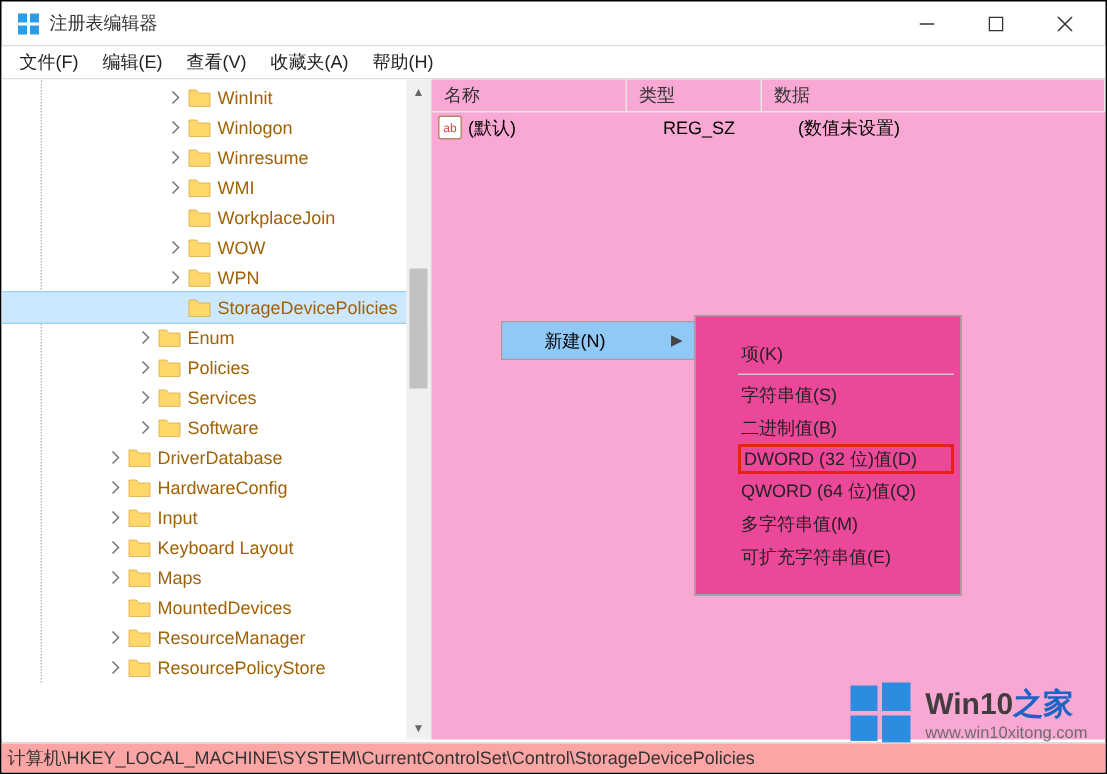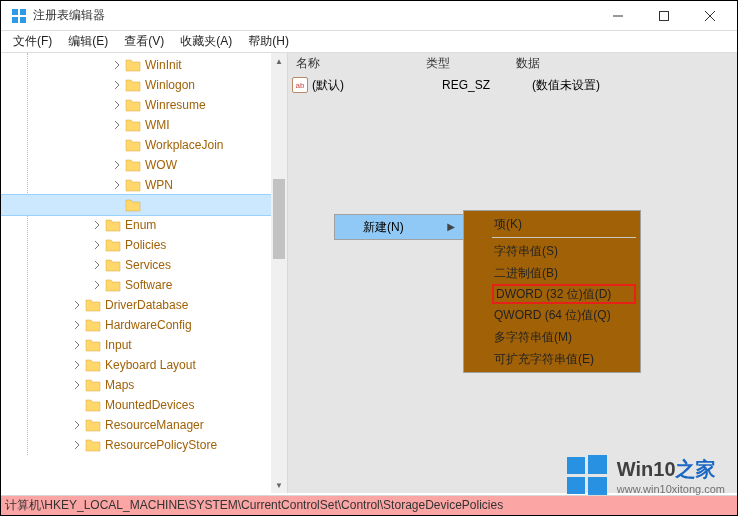--- a/index.html
+++ b/index.html
@@ -105,21 +105,21 @@
     display: flex; align-items: center; justify-content: center;
     background: #f0f0f0;
     color: #666;
     font-size: 8px;
   }
   .strack { flex: 1; background: #f0f0f0; position: relative; }
   .sthumb { position: absolute; left: 2px; right: 2px; top: 110px; height: 80px; background: #c2c2c2; border-radius: 0; }
   .list-pane {
     flex: 1;
     position: relative;
-    background: #e5e5e5;
+    background: #f9a8d4;
   }
   .list-header {
     height: 22px;
     display: flex;
     border-bottom: 1px solid #e6e6e6;
   }
   .lh {
     font-size: 12px;
     color: #333;
     padding-left: 8px;
@@ -167,22 +167,22 @@
   }
   .ctx-arrow {
     position: absolute; right: 8px; top: 6px; font-size: 10px; color: #444;
   }
   .submenu {
     position: absolute;
     left: 462px;
     top: 209px;
     width: 178px;
     border: 1px solid #a0a0a0;
-    background: #a16207;
-    padding: 2px 0;
+    background: #ec4899;
+    padding: 14px 0;
   }
   .sub-item {
     height: 22px;
     display: flex; align-items: center;
     padding-left: 30px;
     font-size: 12px;
     color: #222;
   }
   .sub-sep {
     height: 1px;
@@ -362,20 +362,21 @@
             </span>
             <span class="tree-label">WPN</span>
           </div>
           <div class="tree-row selected" style="padding-left: 110px;">
             <span class="expander"></span>
             <span class="folder-icon">
               <svg class="folder-svg" width="16" height="14" viewBox="0 0 16 14">
                 <path d="M1 2h5l1.5 2H15v9H1z" fill="#ffd76b" stroke="#d6a93c" stroke-width="0.5"></path>
               </svg>
             </span>
+            <span class="tree-label">StorageDevicePolicies</span>
           </div>
           <div class="tree-row" style="padding-left: 90px;">
             <span class="expander">
               <svg width="10" height="10" viewBox="0 0 10 10">
                 <path d="M3 1l4 4-4 4" fill="none" stroke="#777" stroke-width="1"></path>
               </svg>
             </span>
             <span class="folder-icon">
               <svg class="folder-svg" width="16" height="14" viewBox="0 0 16 14">
                 <path d="M1 2h5l1.5 2H15v9H1z" fill="#ffd76b" stroke="#d6a93c" stroke-width="0.5"></path>

